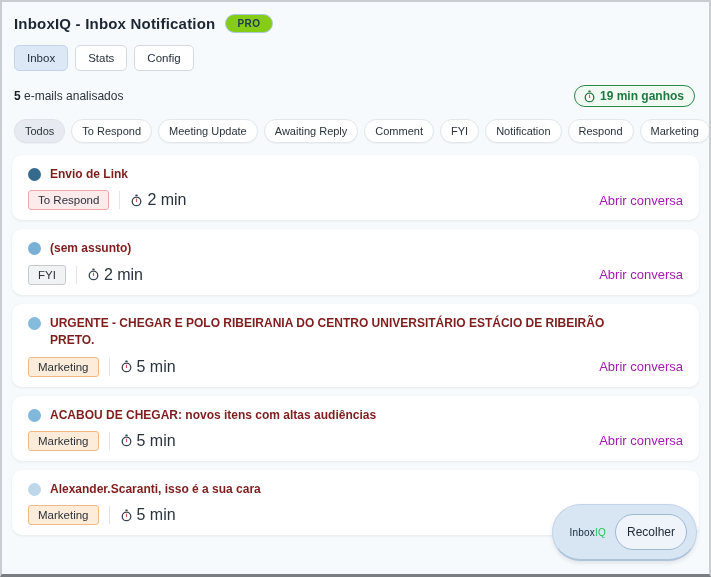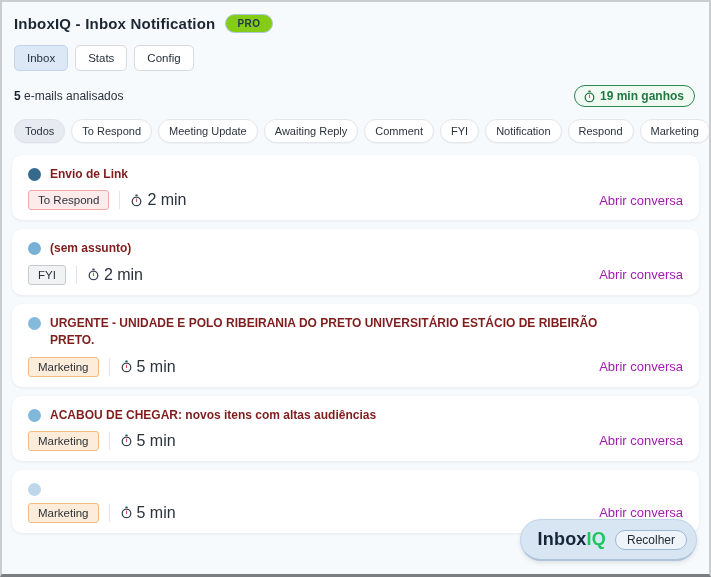--- a/index.html
+++ b/index.html
@@ -81,26 +81,26 @@
   }
 
   
   .footer-pill {
     position:absolute; right:12px; bottom:13px;
     display:flex; align-items:center; gap:9px;
     background:#d8e6f4; border:1px solid #c2d4e8; border-bottom:2px solid #aec3da;
     border-radius:999px; padding:9px 9px 9px 17px;
     box-shadow:0 2px 4px rgba(40,60,90,.12);
   }
-  .brand { font-size:18px; font-weight:700; color:#162637; letter-spacing:.2px; }
+  .brand { font-size:10px; font-weight:400; color:#162637; letter-spacing:.2px; }
   .brand .iq { color:#21c45d; }
   .collapse-btn {
     font-family:inherit; font-size:12px; color:#222c36;
     background:#eef4fa; border:1px solid #9db7d4; border-radius:999px;
-    padding:2px 11px; cursor:pointer;
+    padding:10px 11px; cursor:pointer;
   }
 </style>
 </head>
 <body>
 
 <div class="app">
 
   <div class="header-row">
     <span class="page-title">InboxIQ - Inbox Notification</span>
     <span class="pro-badge">PRO</span>
@@ -172,21 +172,21 @@
           <line x1="7" y1="8" x2="7" y2="5.4" stroke="#d9534f" stroke-width="1.2" stroke-linecap="round"></line>
         </svg>
         <span class="time">2 min</span>
         <a class="open-link">Abrir conversa</a>
       </div>
     </div>
 
     <div class="card">
       <div class="card-top">
         <span class="dot" style="background-color: rgb(132, 187, 220);"></span>
-        <span class="card-title">URGENTE - UNIDADE E POLO RIBEIRANIA DO PRETO UNIVERSITÁRIO ESTÁCIO DE RIBEIRÃO PRETO.</span>
+        <span class="card-title">URGENTE - CHEGAR E POLO RIBEIRANIA DO CENTRO UNIVERSITÁRIO ESTÁCIO DE RIBEIRÃO PRETO.</span>
       </div>
       <div class="card-bottom">
         <span class="label label-marketing">Marketing</span>
         <span class="vdiv"></span>
         <svg class="timer-icon" width="13" height="13" viewBox="0 0 14 14">
           <circle cx="7" cy="8" r="4.6" fill="#fff" stroke="#3a4450" stroke-width="1.4"></circle>
           <rect x="5.7" y="0.6" width="2.6" height="1.6" rx="0.6" fill="#3a4450"></rect>
           <line x1="7" y1="8" x2="7" y2="5.4" stroke="#d9534f" stroke-width="1.2" stroke-linecap="round"></line>
         </svg>
         <span class="time">5 min</span>
@@ -208,20 +208,21 @@
           <line x1="7" y1="8" x2="7" y2="5.4" stroke="#d9534f" stroke-width="1.2" stroke-linecap="round"></line>
         </svg>
         <span class="time">5 min</span>
         <a class="open-link">Abrir conversa</a>
       </div>
     </div>
 
     <div class="card">
       <div class="card-top">
         <span class="dot" style="background-color: rgb(188, 216, 234);"></span>
+        <span class="card-title">Alexander.Scaranti, isso é a sua cara</span>
       </div>
       <div class="card-bottom">
         <span class="label label-marketing">Marketing</span>
         <span class="vdiv"></span>
         <svg class="timer-icon" width="13" height="13" viewBox="0 0 14 14">
           <circle cx="7" cy="8" r="4.6" fill="#fff" stroke="#3a4450" stroke-width="1.4"></circle>
           <rect x="5.7" y="0.6" width="2.6" height="1.6" rx="0.6" fill="#3a4450"></rect>
           <line x1="7" y1="8" x2="7" y2="5.4" stroke="#d9534f" stroke-width="1.2" stroke-linecap="round"></line>
         </svg>
         <span class="time">5 min</span>

